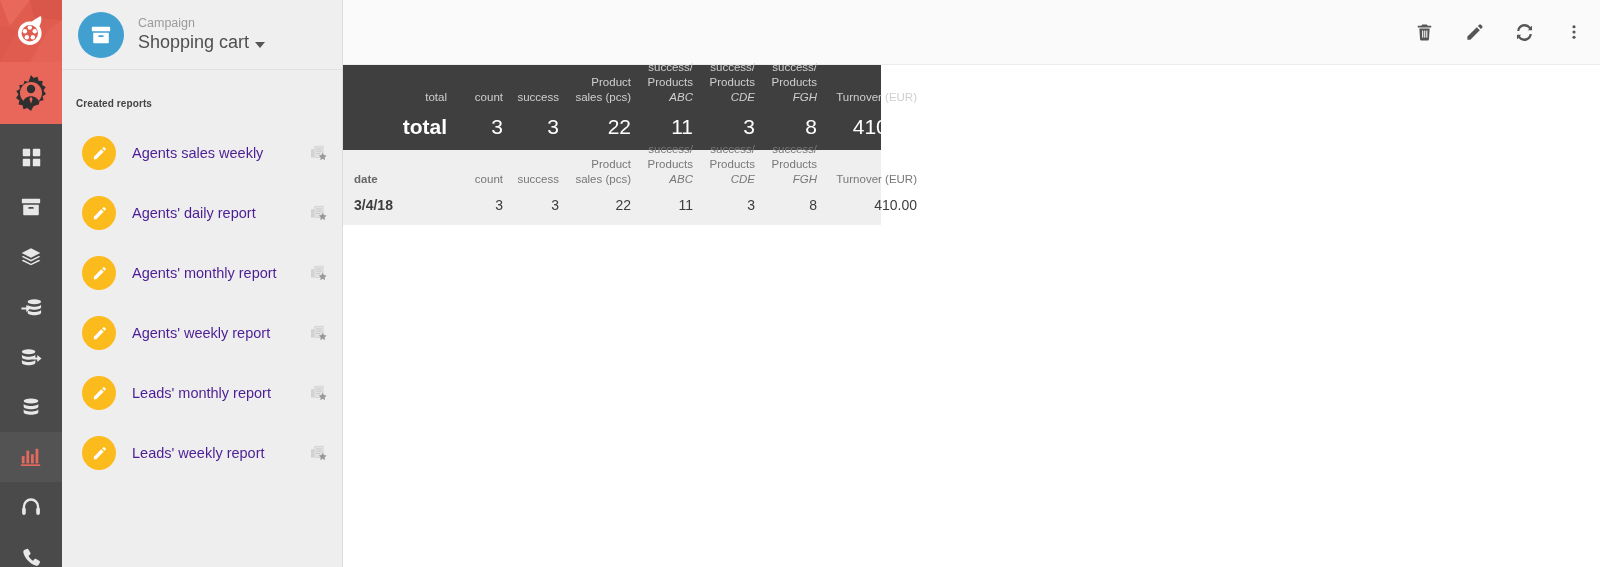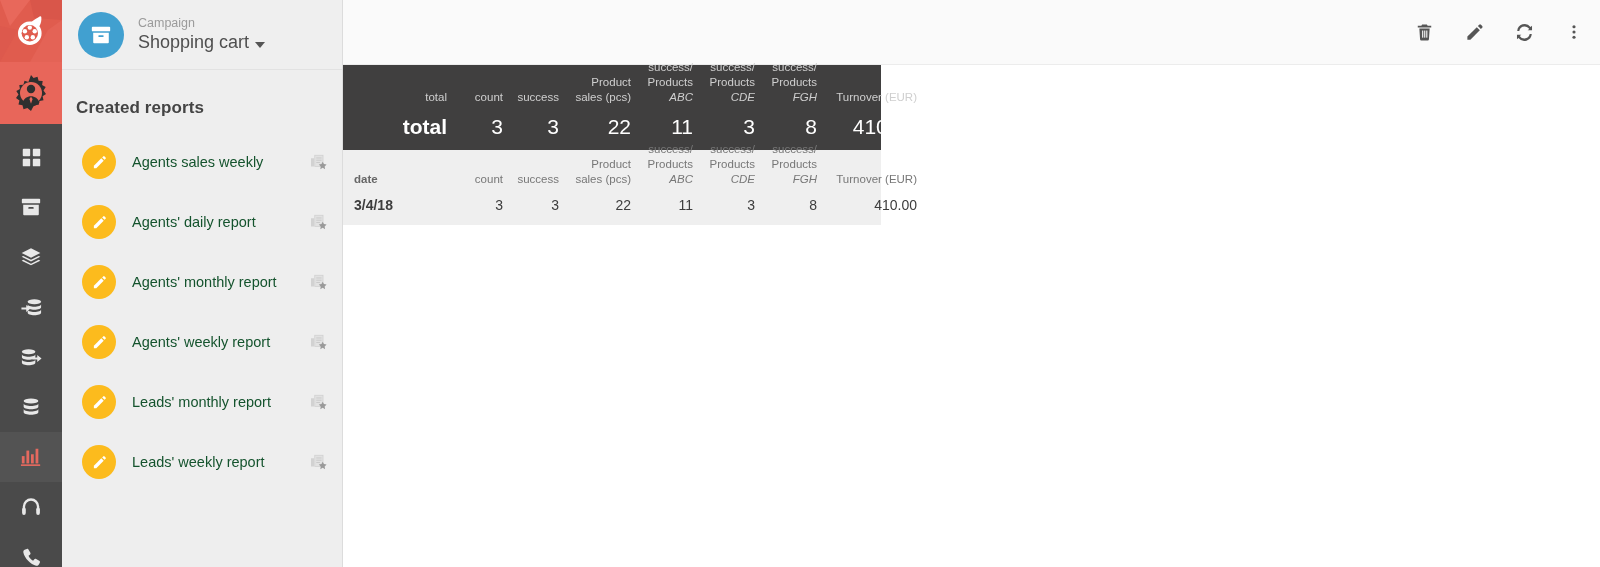--- a/index.html
+++ b/index.html
@@ -58,37 +58,37 @@
   .sb-title {
     font-size: 18px; color: #4f4f4f; line-height: 23px;
     display: flex; align-items: center; gap: 6px; cursor: pointer;
   }
   .caret {
     width: 0; height: 0; border-left: 5px solid transparent;
     border-right: 5px solid transparent; border-top: 6px solid #555;
     margin-top: 4px;
   }
   .sb-section {
-    font-size: 17px; font-weight: bold; color: #444;
+    font-size: 10px; font-weight: bold; color: #444;
     padding: 28px 0 14px 14px; letter-spacing: .1px;
   }
   .report-list { }
   .report-row {
     height: 60px; display: flex; align-items: center;
     padding: 0 14px 0 20px; cursor: pointer;
   }
   .report-row.active { background: #dedede; }
   .pencil-circle {
     width: 34px; height: 34px; border-radius: 50%;
     background: #fcbb1d; flex: 0 0 34px;
     display: flex; align-items: center; justify-content: center;
     margin-right: 16px;
   }
   .report-label {
-    flex: 1 1 auto; font-size: 14.5px; color: #14532d;
+    flex: 1 1 auto; font-size: 14.5px; color: #4c1d95;
     white-space: nowrap; overflow: hidden; text-overflow: ellipsis;
   }
   .report-row.active .report-label { color: #3a7fa8; font-weight: bold; }
   .report-action { flex: 0 0 26px; display: flex; justify-content: flex-end; }
 
   
   .main { flex: 1 1 auto; height: 567px; background: #ffffff; position: relative; }
   .topbar {
     height: 65px; background: #fafafa;
     border-bottom: 1px solid #ececec;

